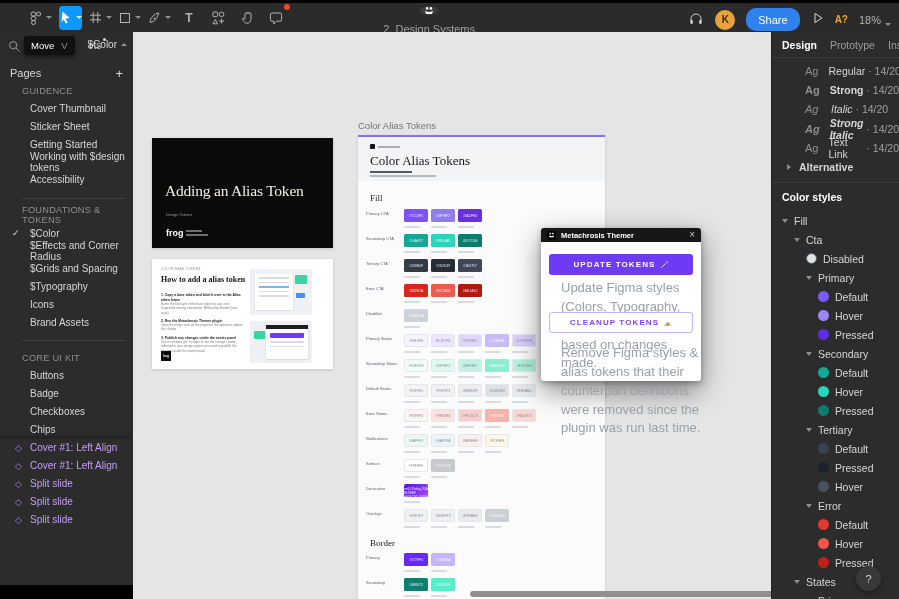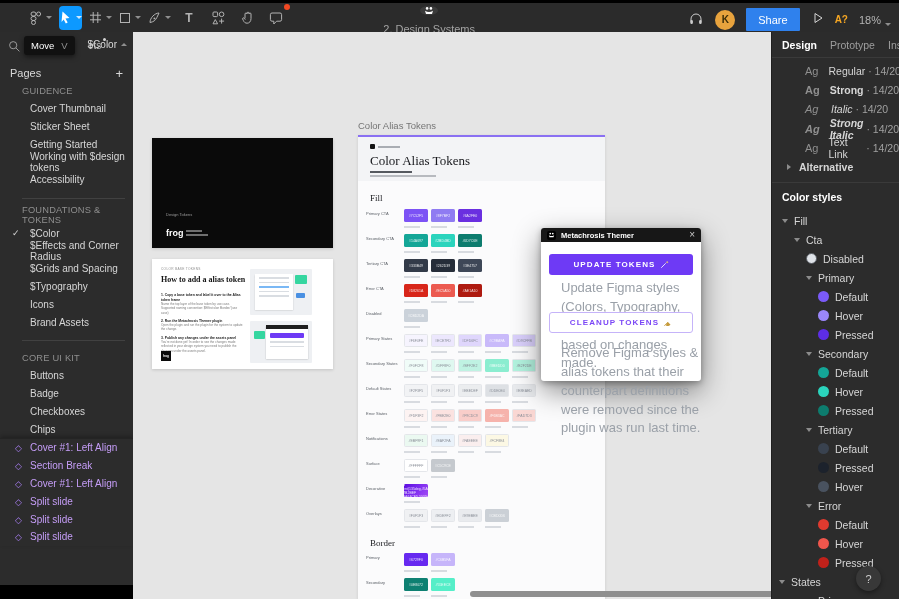--- a/index.html
+++ b/index.html
@@ -24,21 +24,21 @@
   .red-dot{position:absolute;top:-2px;right:-3px;width:6px;height:6px;border-radius:50%;
            background:#f24822;}
   .crumb{position:absolute;left:350px;top:3px;height:29px;display:flex;align-items:center;gap:8px;flex-direction:column;}
   .frog-badge{width:18px;height:18px;border-radius:50%;background:#3b3b3b;display:flex;
               align-items:center;justify-content:center;}
   .crumb-proj,.crumb-sep{font-size:11px;color:#a3a3a3;}
   .crumb-file{font-size:11px;color:#efefef;}
   .top-right{position:absolute;right:8px;top:3px;height:27px;display:flex;align-items:center;gap:11px;}
   .avatar{width:20px;height:20px;border-radius:50%;background:#e8a33d;color:#3a2c07;font-size:10px;
           font-weight:bold;display:flex;align-items:center;justify-content:center;}
-  .share-btn{background:#2f81ed;color:#fff;font-size:11px;border-radius:1px;height:23px;
+  .share-btn{background:#2f81ed;color:#fff;font-size:11px;border-radius:10px;height:23px;
              padding:0 12px;display:flex;align-items:center;}
   .beta{font-size:10px;font-weight:bold;color:#f5a623;}
   .zoom-ctl{display:flex;align-items:flex-end;font-size:11px;color:#b3b3b3;}
 
   
   .lpanel{position:absolute;left:0;top:32px;width:133px;height:553px;background:#2c2c2c;
           overflow:hidden;}
   .lhead{position:relative;height:28px;display:flex;align-items:center;}
   .search-ic{margin-left:8px;}
   .tooltip{position:absolute;left:24px;top:4px;background:#111;border-radius:3px;height:19px;
@@ -394,44 +394,41 @@
       </div>
 
     <div class="layers">
 
     <div class="lrow instance">
           <span class="licon"></span>
           <span>Cover #1: Left Align</span>
         </div>
         <div class="lrow instance">
           <span class="licon"></span>
-          <span>Section Break</span>
-        </div>
-        <div class="lrow instance">
-          <span class="licon"></span>
           <span>Cover #1: Left Align</span>
         </div>
         <div class="lrow instance">
           <span class="licon"></span>
           <span>Split slide</span>
         </div>
         <div class="lrow instance">
           <span class="licon"></span>
           <span>Split slide</span>
         </div>
         <div class="lrow instance">
           <span class="licon"></span>
           <span>Split slide</span>
         </div>
       </div>
   </div>
 
   <div class="canvas">
 
     <div class="slide1">
+      <div class="slide1-title">Adding an Alias Token</div>
       <div class="slide1-sub">Design Tokens</div>
       <div class="slide1-logo">frog</div>
       <div class="slide1-logo-meta">
         <div class="bar" style="width:16px;"></div>
         <div class="bar" style="width:22px;"></div>
       </div>
     </div>
 
     <div class="slide2">
       <div class="s2-eyebrow">COLOR BASE TOKENS</div>
@@ -1001,21 +998,21 @@
         <div class="trow" style="padding-left: 46px;">
 
           <span class="tcircle" style="background: rgb(240, 86, 76);"></span>
           <span class="tlabel">Hover</span>
         </div>
         <div class="trow" style="padding-left: 46px;">
 
           <span class="tcircle" style="background: rgb(192, 33, 26);"></span>
           <span class="tlabel">Pressed</span>
         </div>
-        <div class="trow" style="padding-left: 7px;">
+        <div class="trow" style="padding-left: 22px;">
           <span class="caret"></span>
 
           <span class="tlabel">States</span>
         </div>
         <div class="trow" style="padding-left: 34px;">
           <span class="caret"></span>
 
           <span class="tlabel">Primary</span>
         </div>
       </div>

